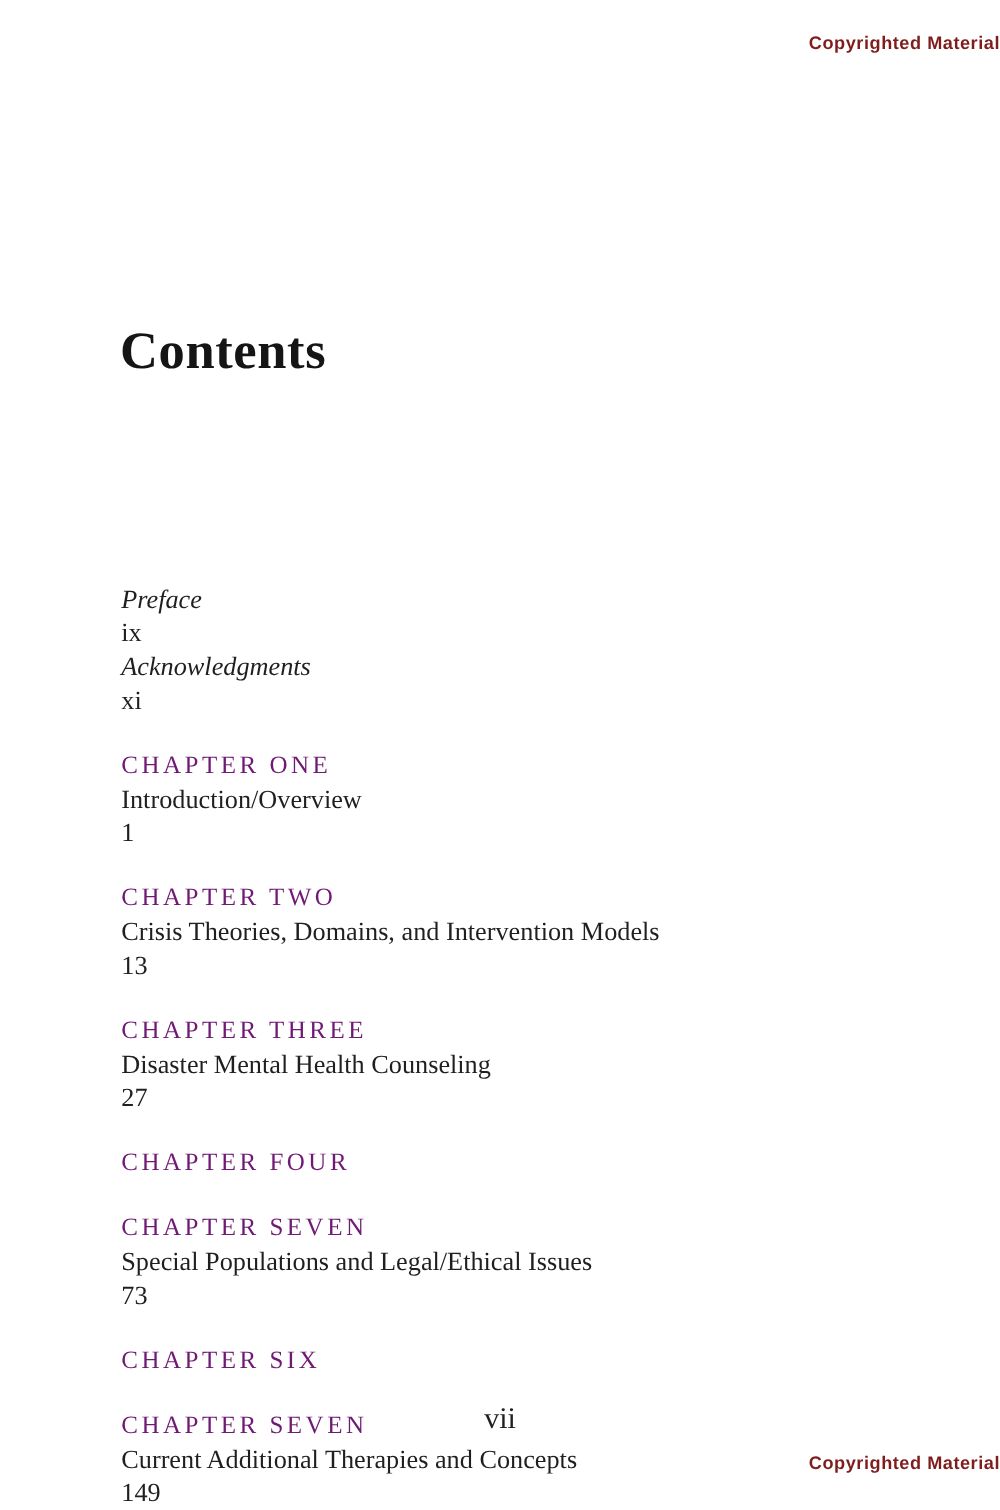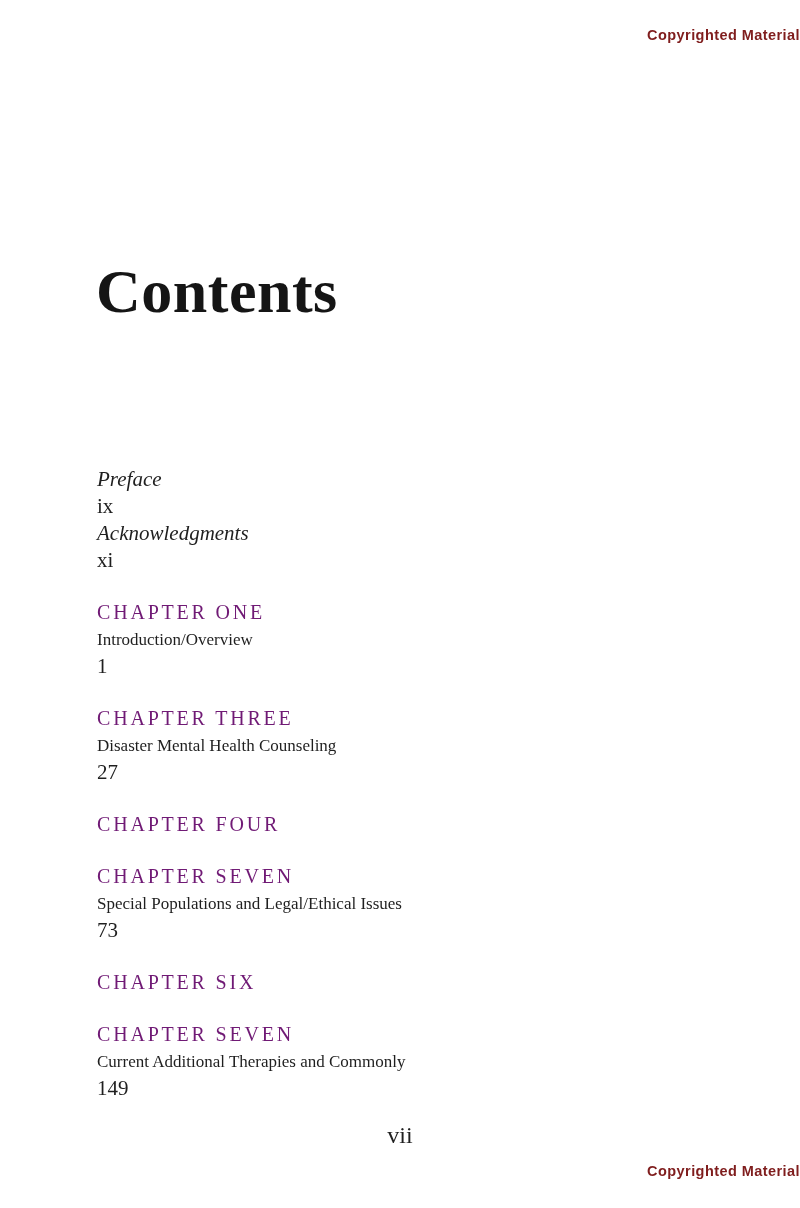--- a/index.html
+++ b/index.html
@@ -27,21 +27,21 @@
     letter-spacing: 0.03em;
     color: #7f1d1d;
   }
   .copyright.top { top: 27px; }
   .copyright.bottom { top: 1163px; }
   .book-title {
     position: absolute;
     top: 260px;
     left: 96px;
     margin: 0;
-    font-size: 62px;
+    font-size: 42px;
     font-weight: 700;
     letter-spacing: 0.5px;
     line-height: 1;
     color: #151515;
   }
   .toc {
     position: absolute;
     top: 466px;
     left: 97px;
     right: 82px;
@@ -59,21 +59,21 @@
     font-style: italic;
     font-size: 21px;
   }
   .chapter { margin-top: 25px; }
   .ch-heading {
     font-size: 20px;
     letter-spacing: 0.14em;
     line-height: 27px;
     color: #701a75;
   }
-  .ch-title { font-size: 17px; }
+  .ch-title { font-size: 21px; }
   .page-num {
     font-size: 21px;
     text-align: right;
     white-space: nowrap;
   }
   .folio {
     position: absolute;
     top: 1122px;
     left: 0;
     width: 100%;
@@ -105,20 +105,27 @@
     </div>
 
     <div class="chapter" style="margin-top:0">
       <div class="ch-heading">CHAPTER ONE</div>
       <div class="row">
         <span class="ch-title">Introduction/Overview</span>
         <span class="page-num">1</span>
       </div>
     </div>
 
+    <div class="chapter">
+      <div class="ch-heading">CHAPTER TWO</div>
+      <div class="row">
+        <span class="ch-title">Crisis Theories, Domains, and Intervention Models</span>
+        <span class="page-num">13</span>
+      </div>
+    </div>
 
     <div class="chapter">
       <div class="ch-heading">CHAPTER THREE</div>
       <div class="row">
         <span class="ch-title">Disaster Mental Health Counseling</span>
         <span class="page-num">27</span>
       </div>
     </div>
 
     <div class="chapter">
@@ -133,21 +140,21 @@
       </div>
     </div>
 
     <div class="chapter">
       <div class="ch-heading">CHAPTER SIX</div>
     </div>
 
     <div class="chapter">
       <div class="ch-heading">CHAPTER SEVEN</div>
       <div class="row">
-        <span class="ch-title">Current Additional Therapies and Commonly</span>
+        <span class="ch-title">Current Additional Therapies and Concepts</span>
         <span class="page-num">149</span>
       </div>
     </div>
 
   </div>
 
   <div class="folio">vii</div>
 
   <div class="copyright bottom">Copyrighted Material</div>
 

